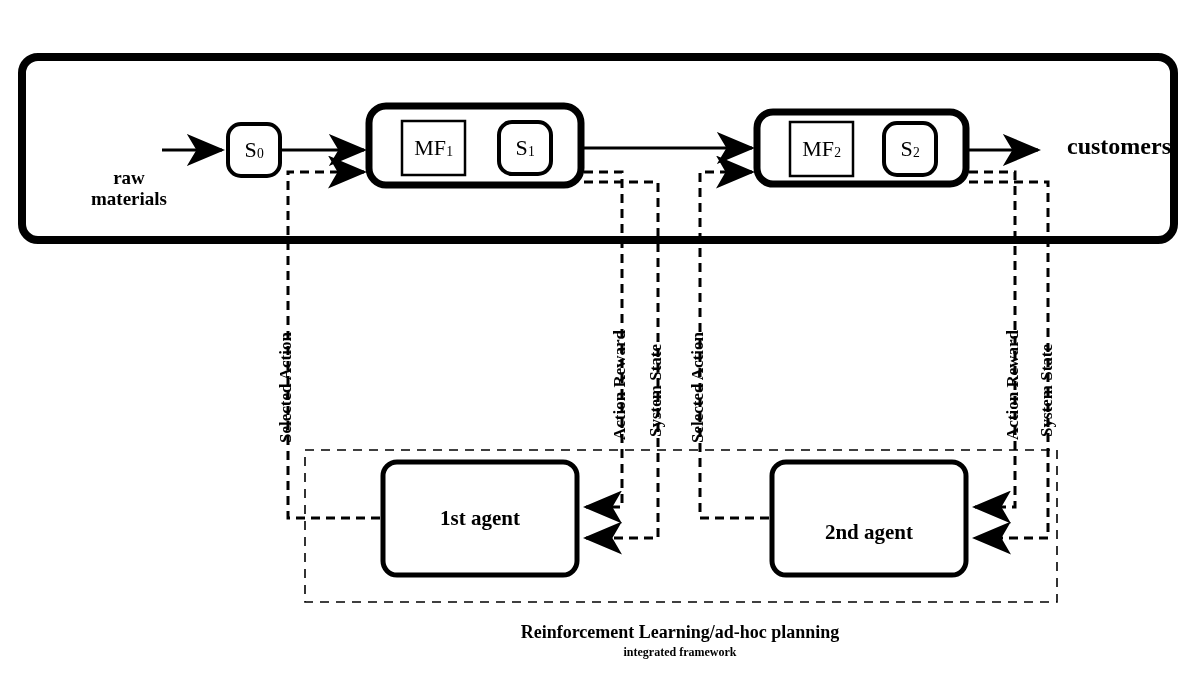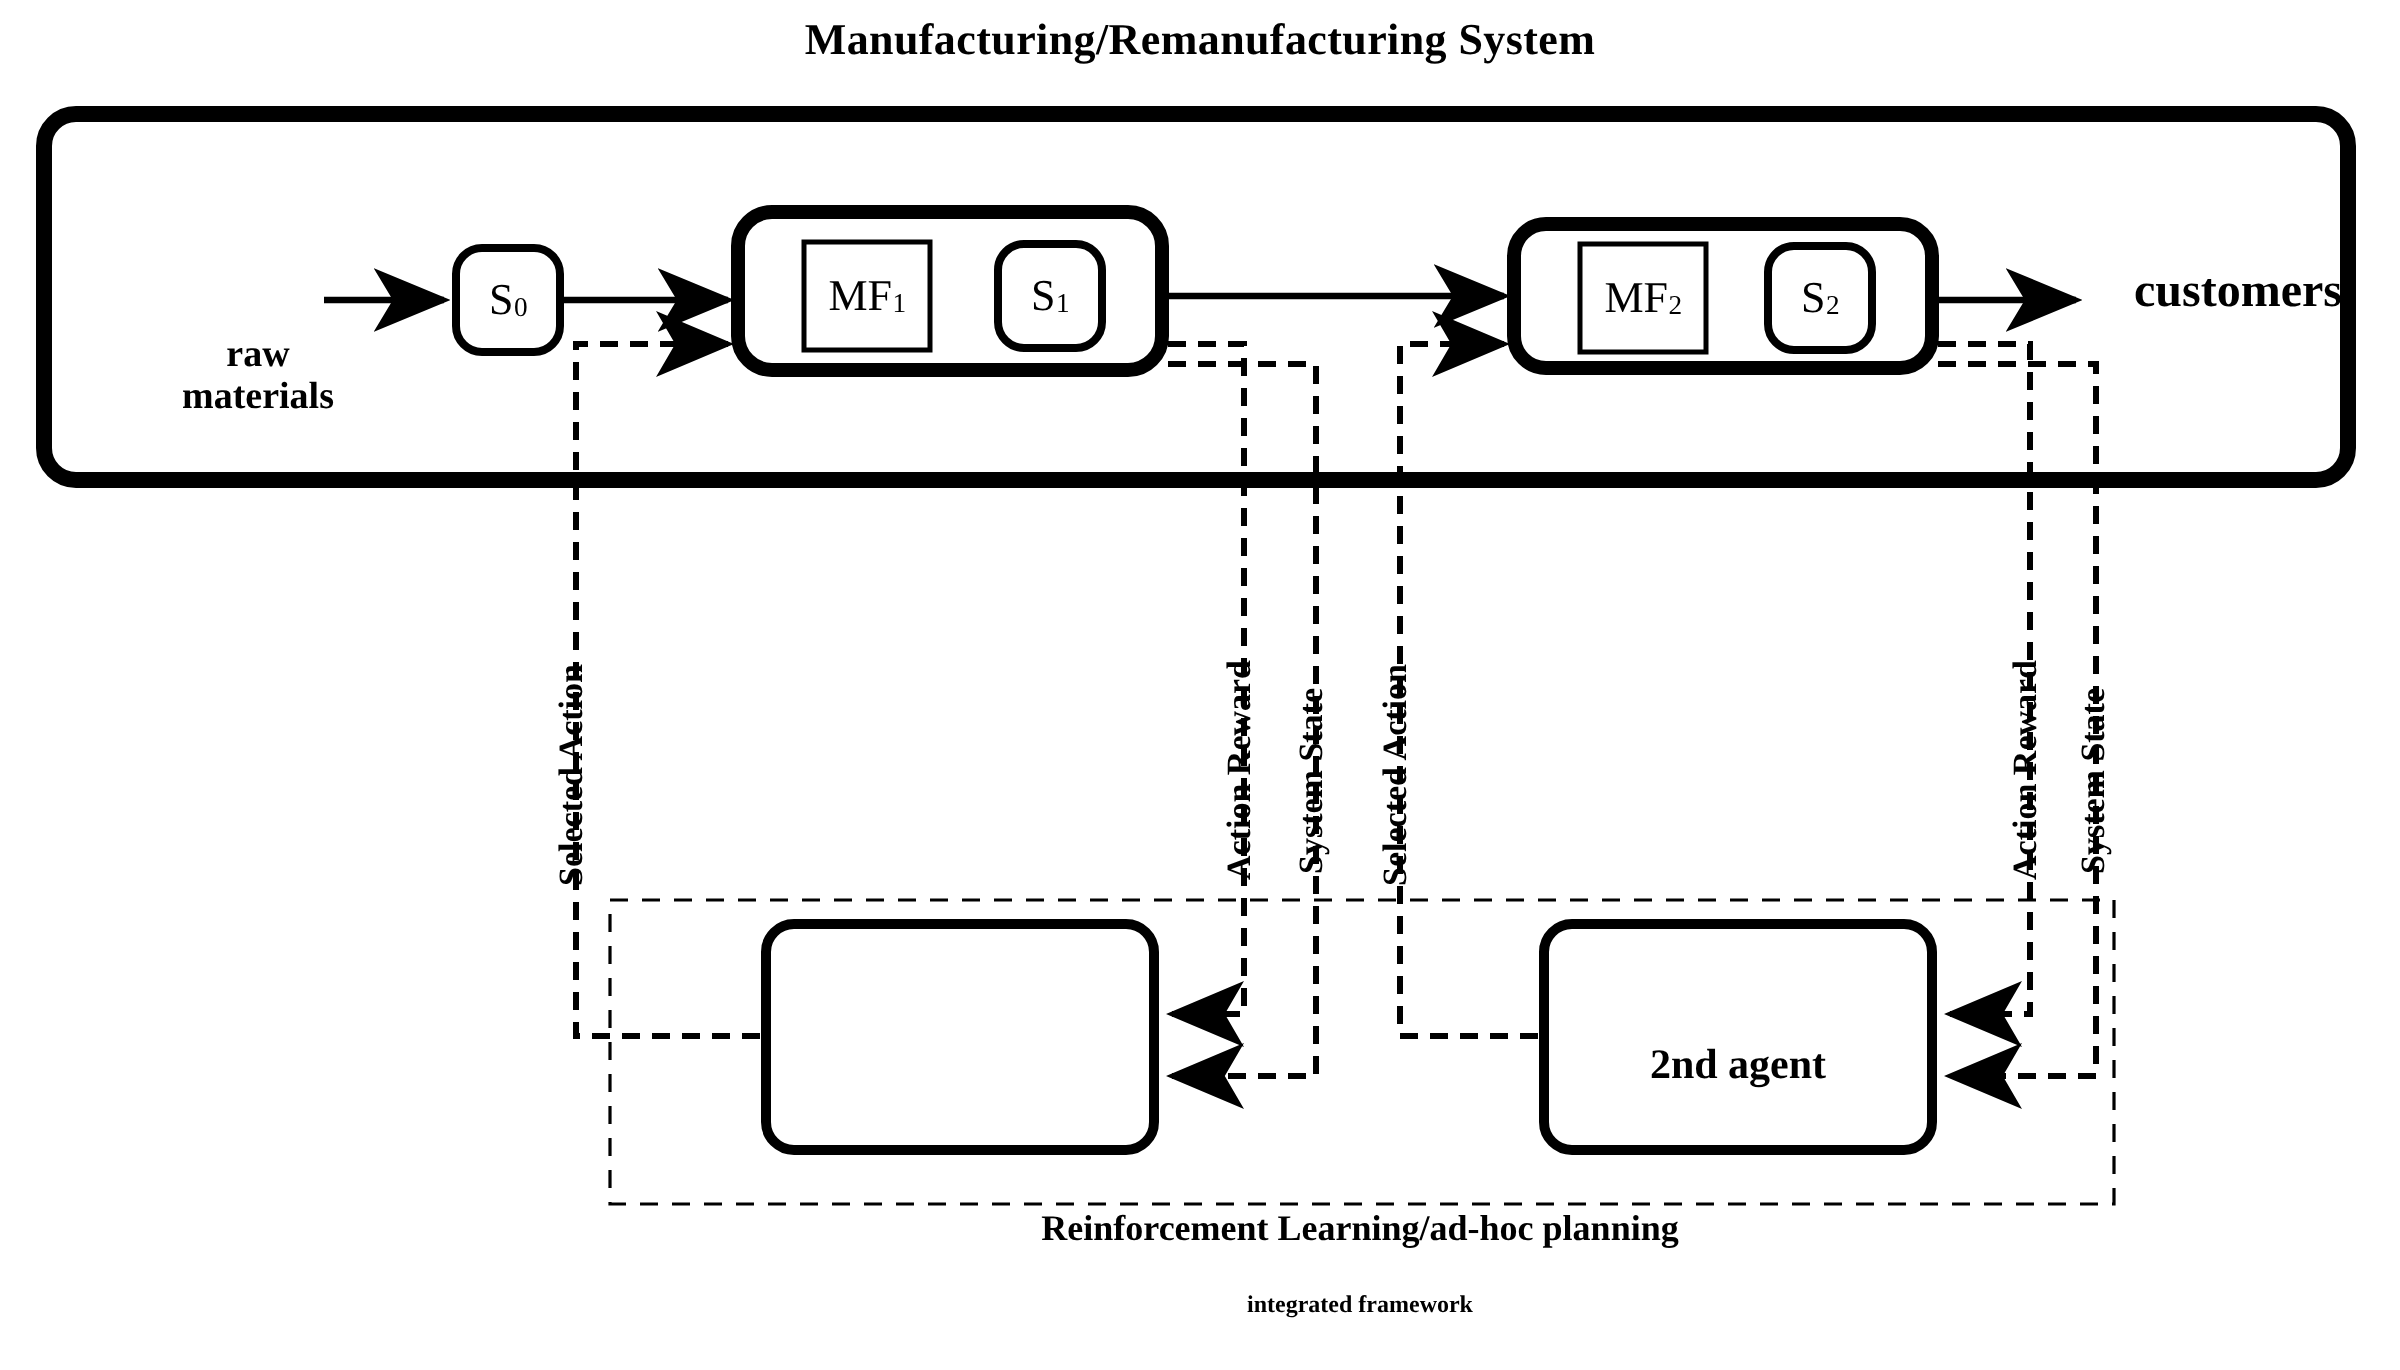--- a/index.html
+++ b/index.html
@@ -85,21 +85,21 @@
   .vlabel {
     position: absolute;
     transform-origin: 0 0;
     transform: rotate(-90deg);
     font-size: 17px;
     font-weight: bold;
     white-space: nowrap;
   }
   #caption1 {
     left: 300px;
-    top: 605px;
+    top: 623px;
     width: 760px;
     text-align: center;
     font-size: 18px;
   }
   #caption2 {
     left: 300px;
     top: 646px;
     width: 760px;
     text-align: center;
     font-size: 12px;
@@ -148,21 +148,20 @@
 
     <path d="M 584 182 L 658 182 L 658 538 L 586 538" fill="none" stroke="#000" stroke-width="3" stroke-dasharray="9 6" marker-end="url(#dashArrow)"></path>
 
     <path d="M 769 518 L 700 518 L 700 172 L 752 172" fill="none" stroke="#000" stroke-width="3" stroke-dasharray="9 6" marker-end="url(#dashArrow)"></path>
 
     <path d="M 969 172 L 1015 172 L 1015 507 L 975 507" fill="none" stroke="#000" stroke-width="3" stroke-dasharray="9 6" marker-end="url(#dashArrow)"></path>
 
     <path d="M 969 182 L 1048 182 L 1048 538 L 975 538" fill="none" stroke="#000" stroke-width="3" stroke-dasharray="9 6" marker-end="url(#dashArrow)"></path>
   </svg>
 
-  <div class="txt bold-serif" id="title">Manufacturing/Remanufacturing System</div>
 
   <div class="txt bold-serif" id="raw-materials"><span>raw
 materials</span></div>
 
   <div class="txt bold-serif" id="customers">customers</div>
 
   <div class="node-label plain-serif" style="left:228px; top:124px; width:52px; height:52px;">
     <span>S</span>
       <sub>0</sub>
   </div>
@@ -180,20 +179,21 @@
   <div class="node-label plain-serif" style="left:790px; top:122px; width:63px; height:54px;">
     <span>MF</span>
       <sub>2</sub>
   </div>
 
   <div class="node-label plain-serif" style="left:884px; top:123px; width:52px; height:52px;">
     <span>S</span>
       <sub>2</sub>
   </div>
 
+  <div class="agent-label" style="left:383px; top:462px; width:194px; height:113px;">1st agent</div>
   <div class="agent-label" style="left:772px; top:476px; width:194px; height:113px;">2nd agent</div>
 
   <div class="vlabel" style="left:276px; top:443px;">Selected Action</div>
 
   <div class="vlabel" style="left:610px; top:440px;">Action Reward</div>
 
   <div class="vlabel" style="left:646px; top:437px;">System State</div>
 
   <div class="vlabel" style="left:688px; top:443px;">Selected Action</div>
 

